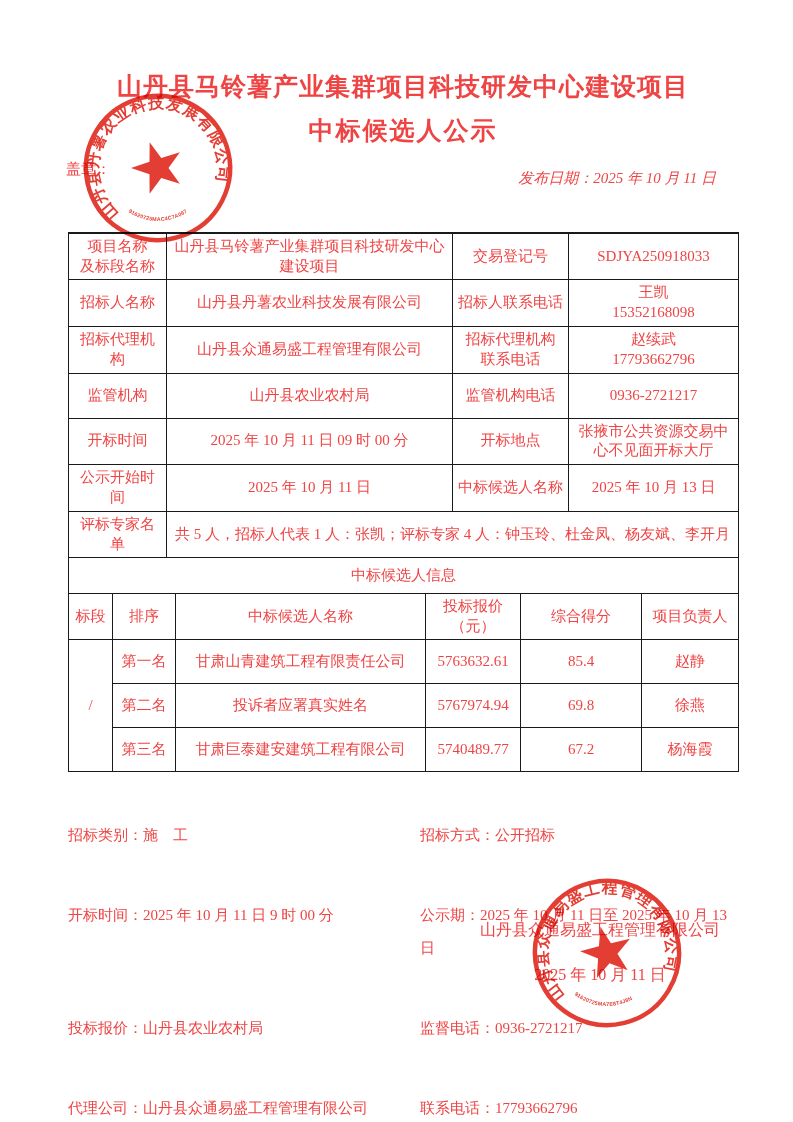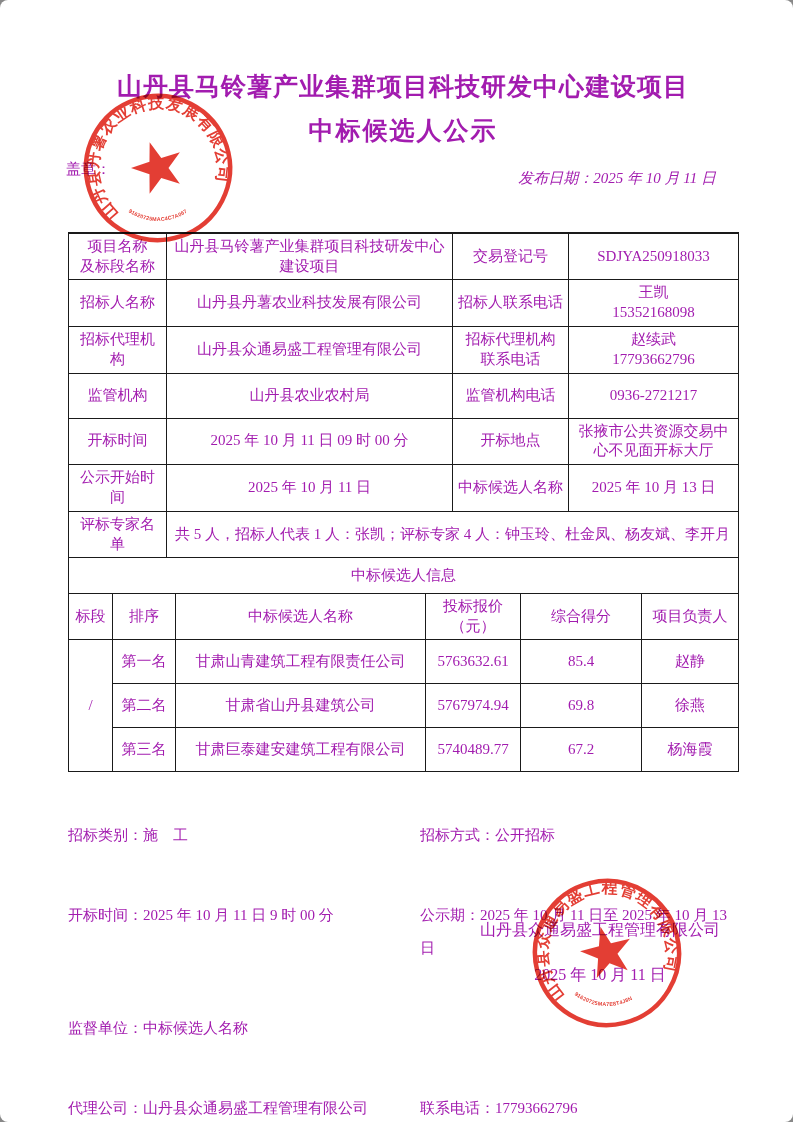--- a/index.html
+++ b/index.html
@@ -2,23 +2,22 @@
 <html><head>
 <meta charset="utf-8">
 <style>
   html,body{margin:0;padding:0;background:#888;}
   .page{
     position:relative;
     width:793px;height:1122px;
     margin:0 auto;
     background:#ffffff;
     font-family:"Liberation Serif","DejaVu Serif",serif;
-    color:#a21caf;
+    color:#ef4444;
     overflow:hidden;
-    border-radius:8px;
   }
   .content{padding:70px 55px 0 68px;}
   .title1{
     font-family:"Liberation Sans","DejaVu Sans",sans-serif;
     font-weight:bold;font-size:25px;text-align:center;
     margin:0;letter-spacing:1px;line-height:1.35;
   }
   .title2{
     font-family:"Liberation Sans","DejaVu Sans",sans-serif;
     font-weight:bold;font-size:25px;text-align:center;
@@ -160,21 +159,21 @@
         <tr class="r-cand">
           <td rowspan="3">/</td>
           <td>第一名</td>
           <td>甘肃山青建筑工程有限责任公司</td>
           <td>5763632.61</td>
           <td>85.4</td>
           <td>赵静</td>
         </tr>
         <tr class="r-cand">
           <td>第二名</td>
-          <td>甘肃省山丹县建筑公司</td>
+          <td>投诉者应署真实姓名</td>
           <td>5767974.94</td>
           <td>69.8</td>
           <td>徐燕</td>
         </tr>
         <tr class="r-cand">
           <td>第三名</td>
           <td>甘肃巨泰建安建筑工程有限公司</td>
           <td>5740489.77</td>
           <td>67.2</td>
           <td>杨海霞</td>
@@ -185,21 +184,22 @@
     <div class="footer">
       <div class="f-line">
         <span class="f-left">招标类别：施　工</span>
         <span class="f-right">招标方式：公开招标</span>
       </div>
       <div class="f-line">
         <span class="f-left">开标时间：2025 年 10 月 11 日 9 时 00 分</span>
         <span class="f-right">公示期：2025 年 10 月 11 日至 2025 年 10 月 13 日</span>
       </div>
       <div class="f-line">
-        <span class="f-left">监督单位：中标候选人名称</span>
+        <span class="f-left">投标报价：山丹县农业农村局</span>
+        <span class="f-right">监督电话：0936-2721217</span>
       </div>
       <div class="f-line">
         <span class="f-left">代理公司：山丹县众通易盛工程管理有限公司</span>
         <span class="f-right">联系电话：17793662796</span>
       </div>
       <div class="notice">公示期内，欢迎投标人或其他利害关系人以书面形式举报投诉。投诉者应署真实姓名，否则投诉无效。</div>
     </div>
   </div>
 
   <div class="stamp-label">盖章：</div>

